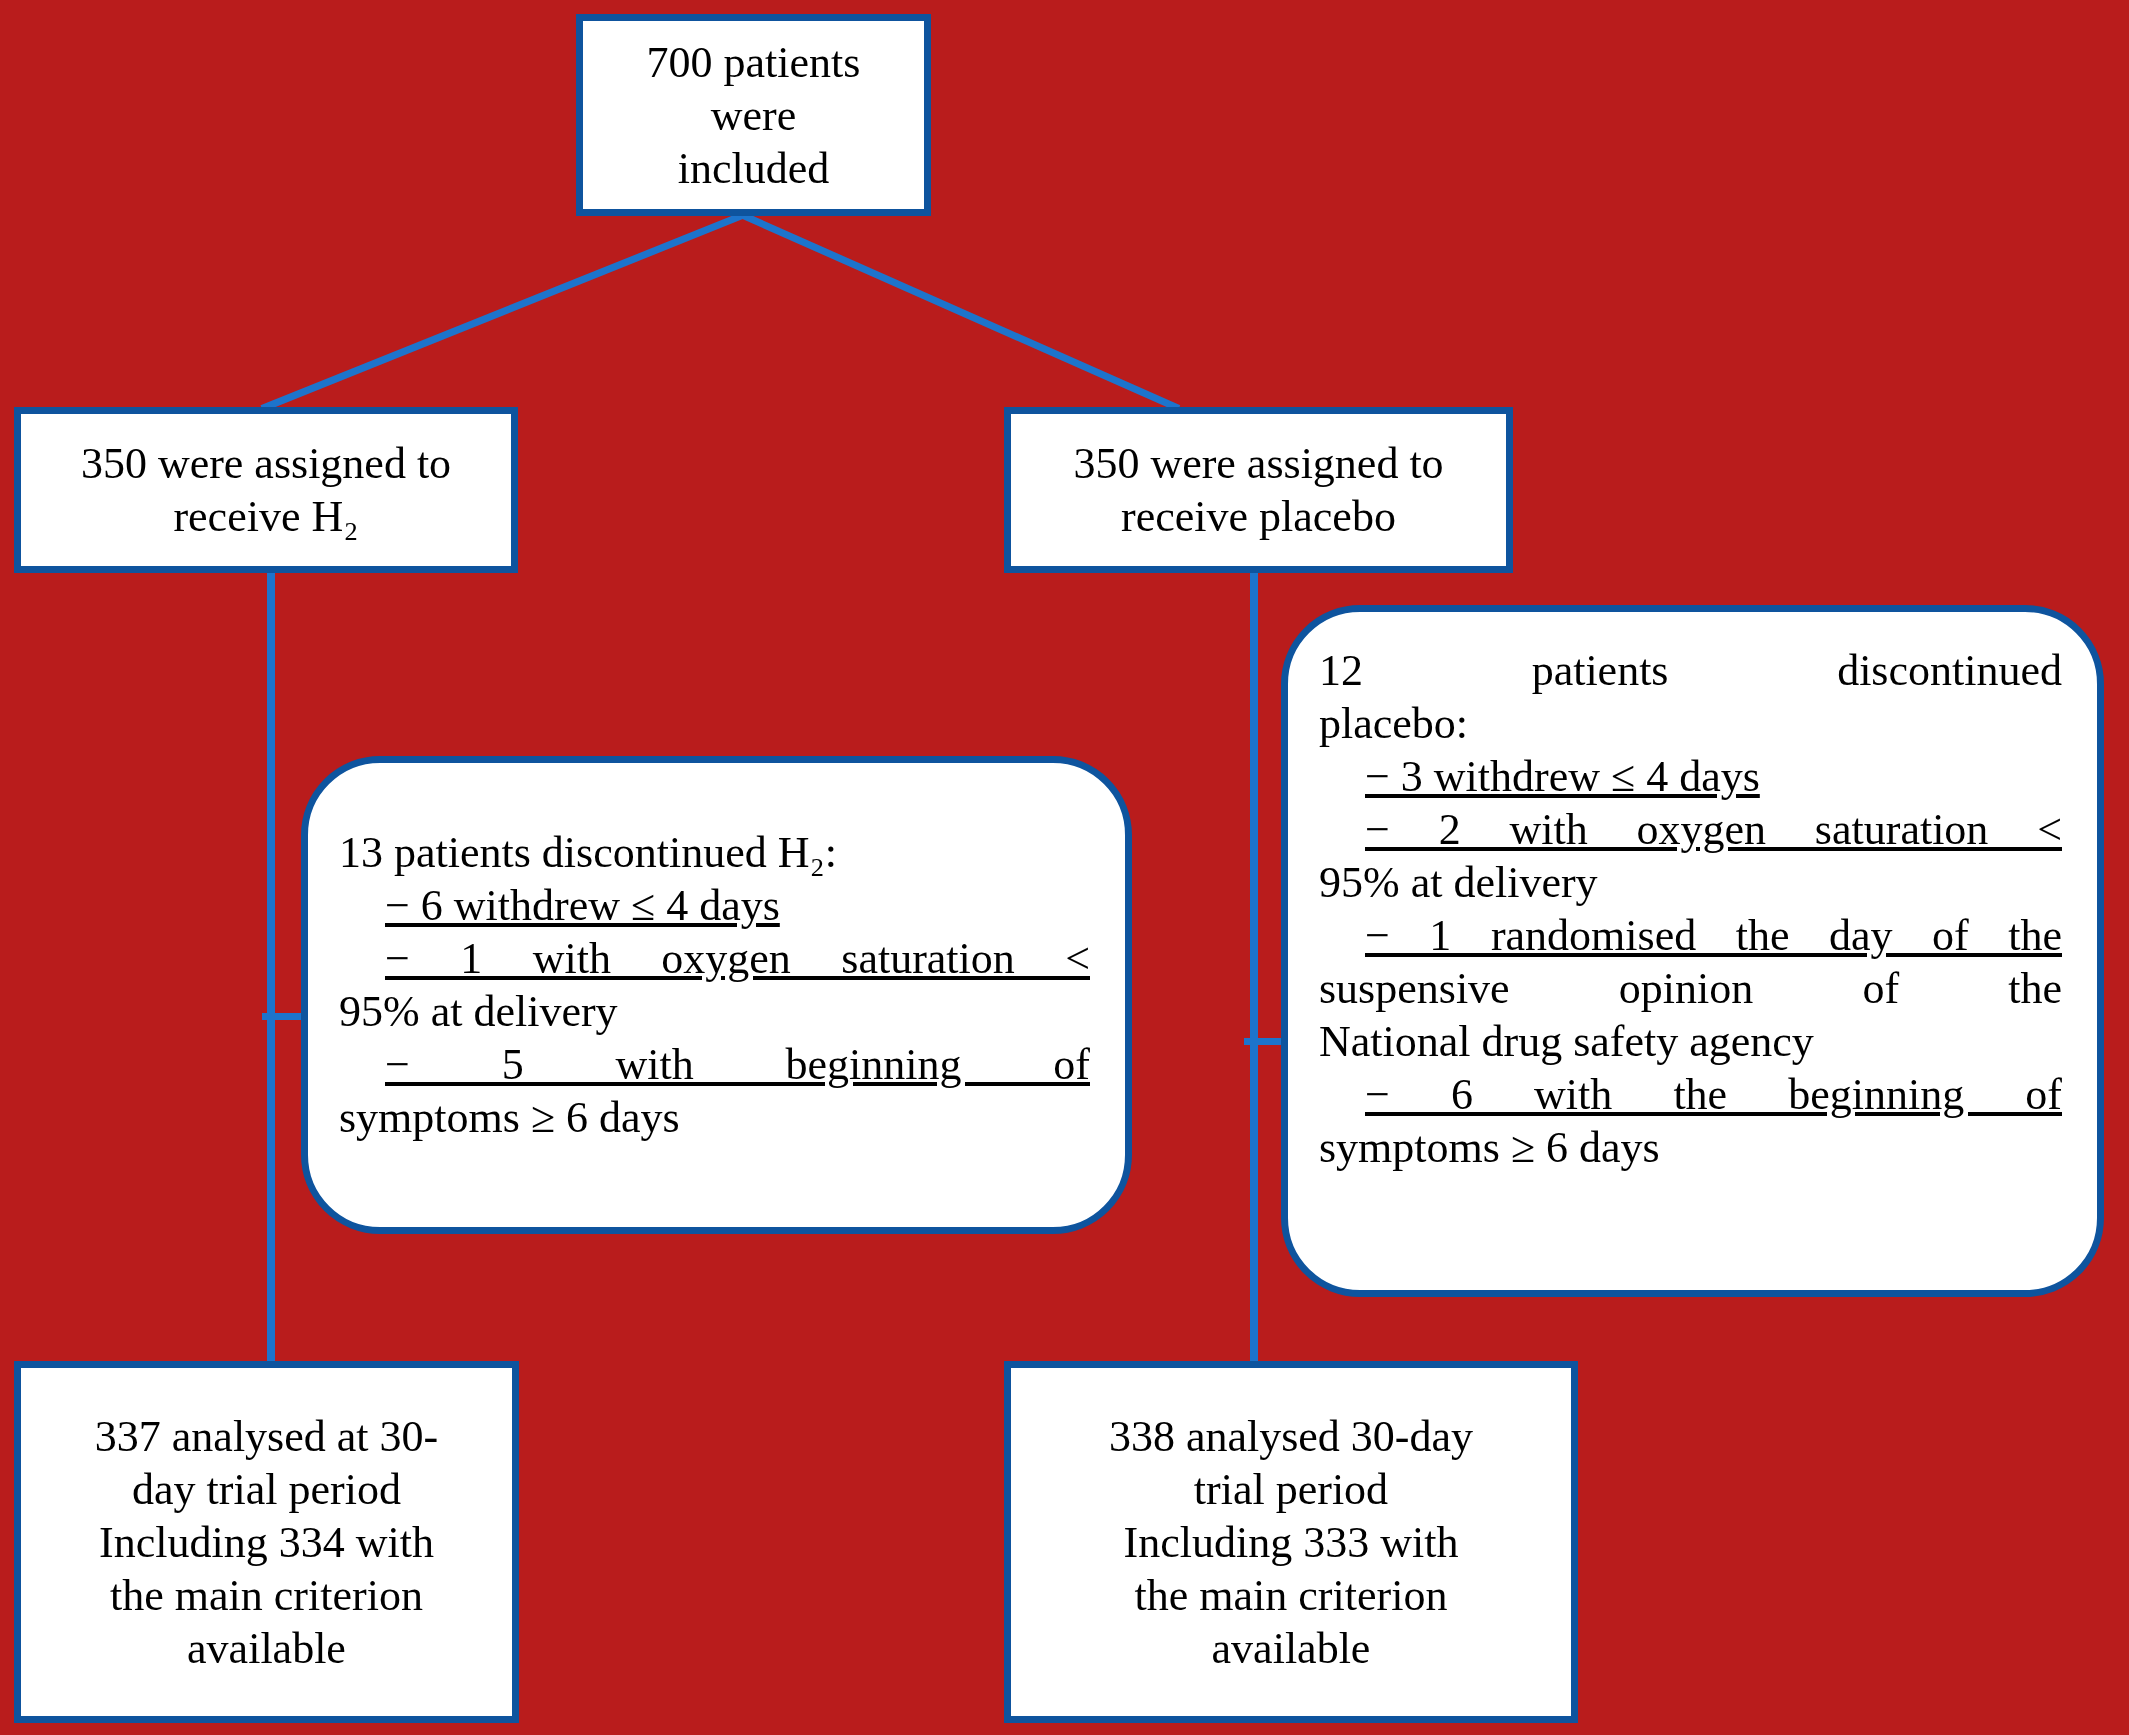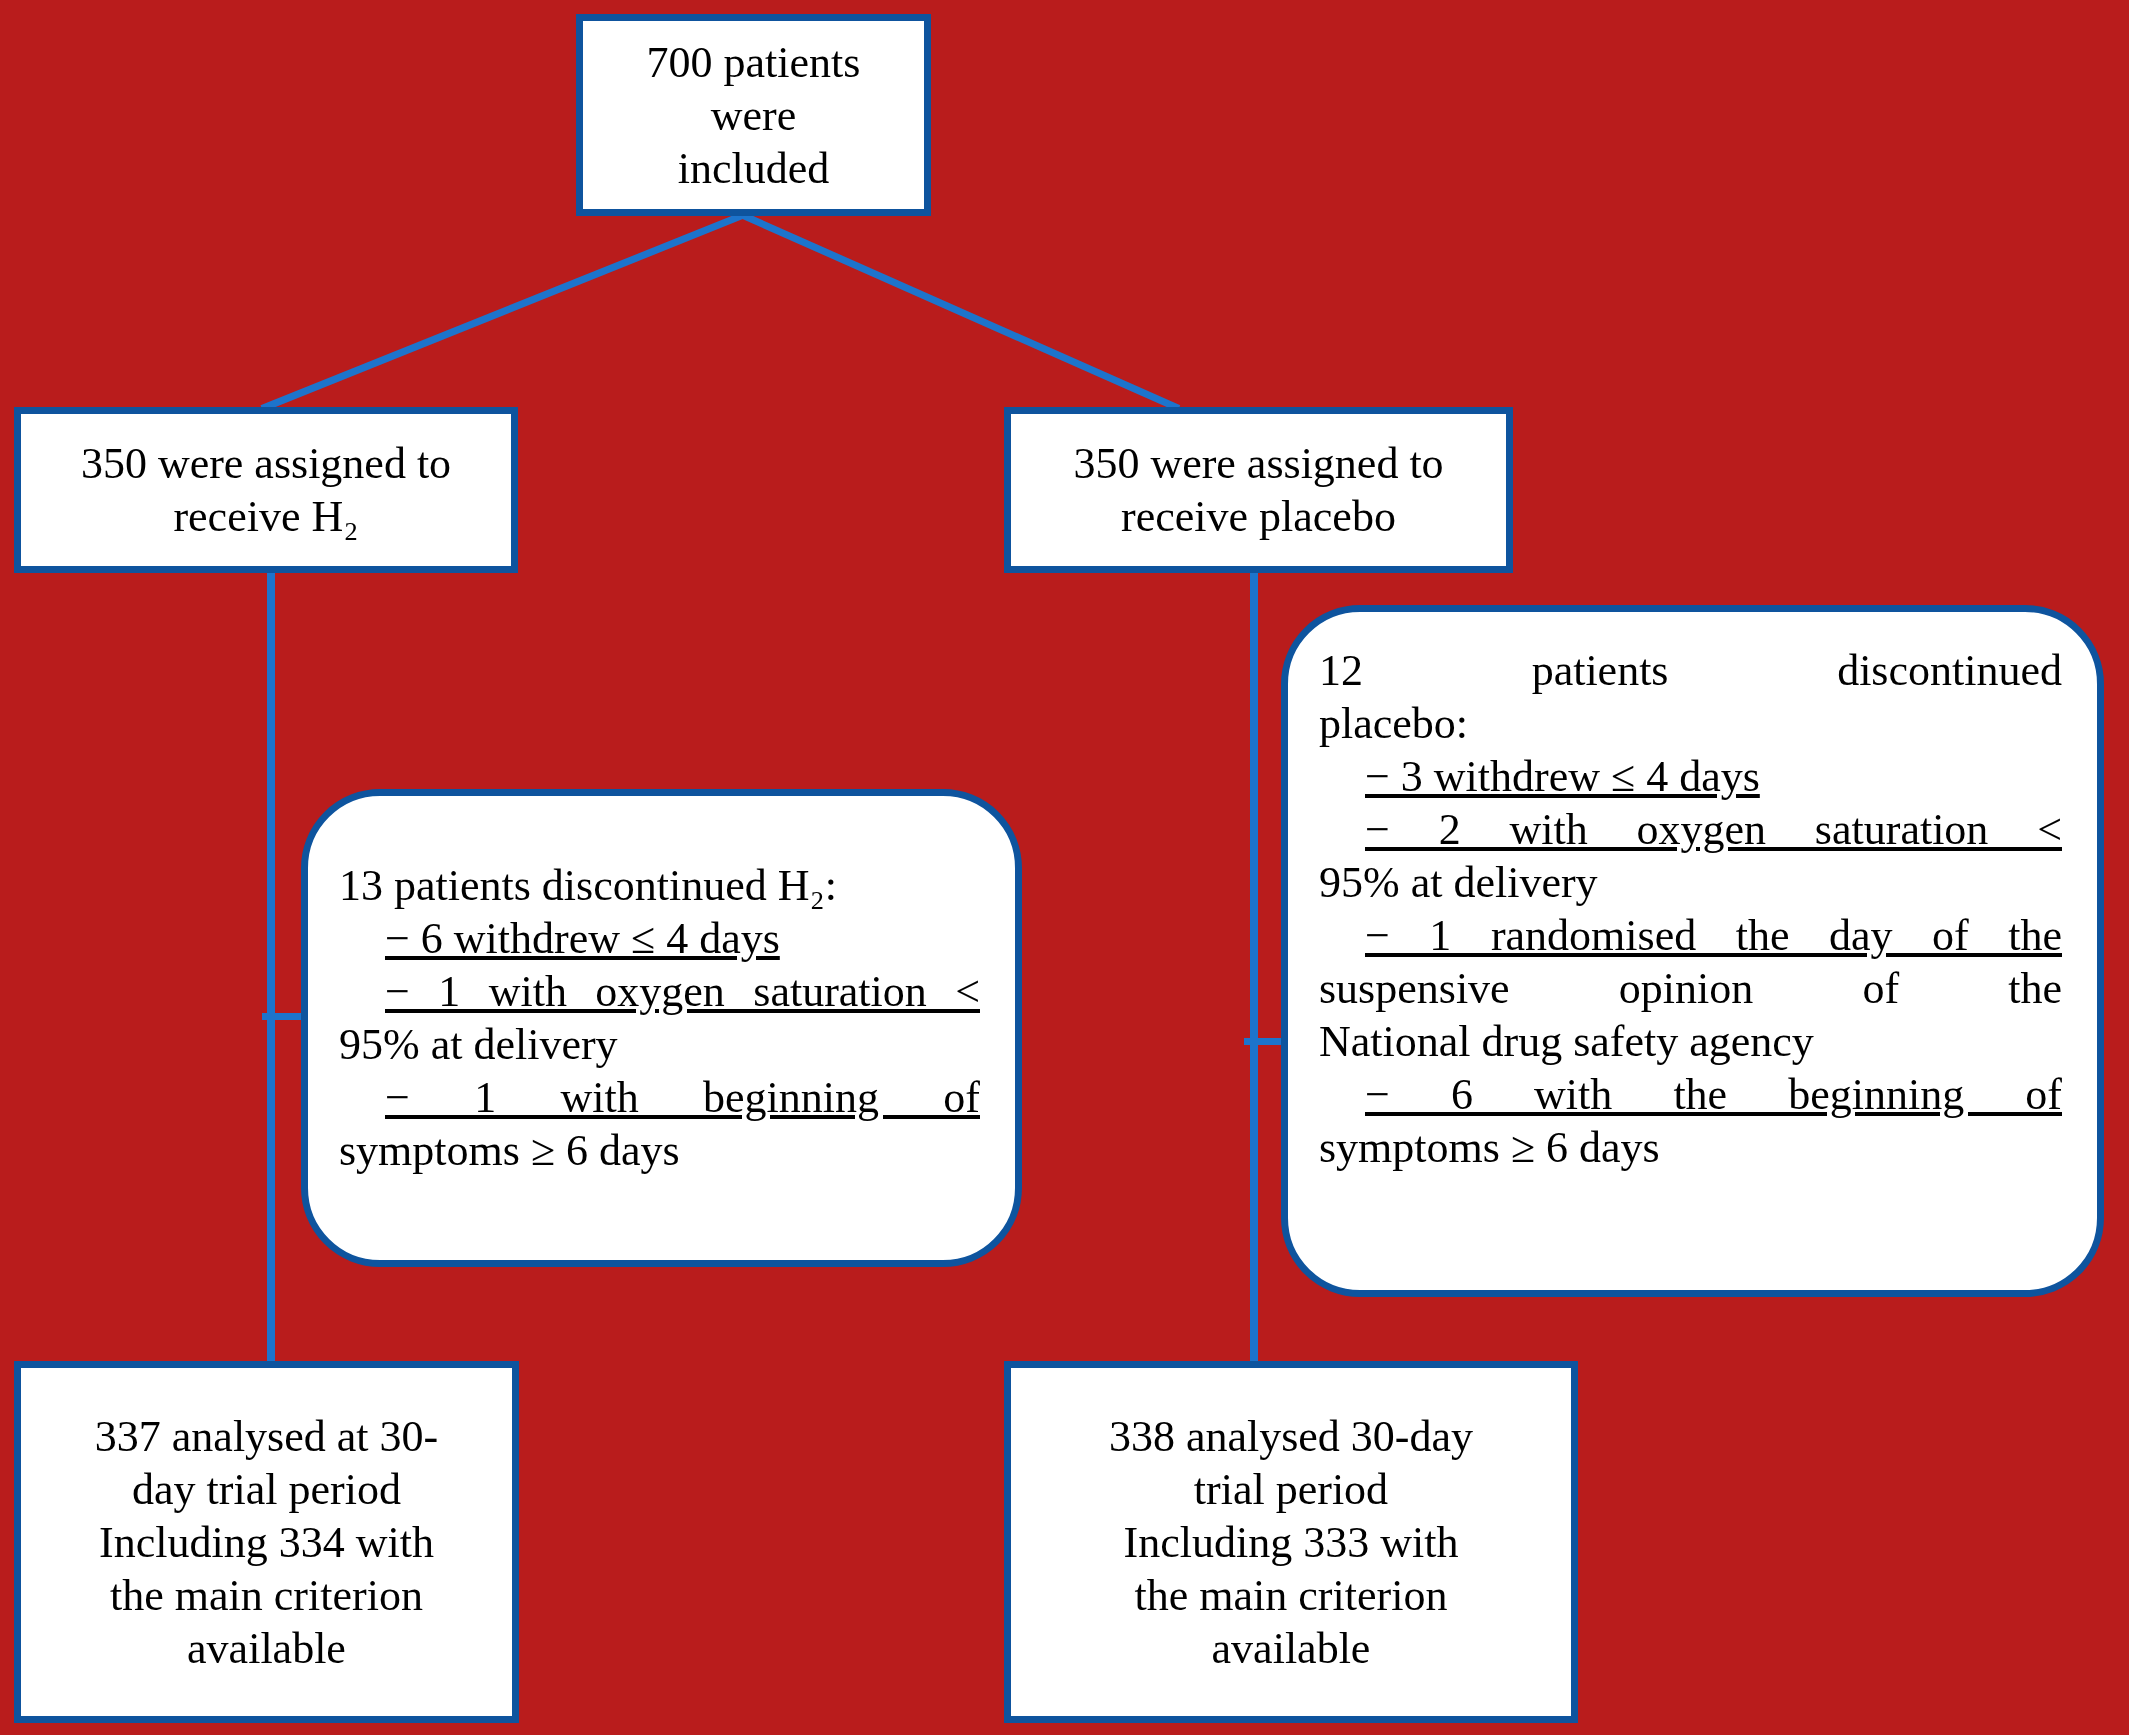--- a/index.html
+++ b/index.html
@@ -65,21 +65,21 @@
   }
   .round-box .line.just {
     text-align: justify;
     
     text-align-last: justify;
   }
   
   .box-included        { left: 576px;  top: 14px;   width: 355px;  height: 202px; }
   .box-assigned-h2     { left: 14px;   top: 407px;  width: 504px;  height: 166px; }
   .box-assigned-pbo    { left: 1004px; top: 407px;  width: 509px;  height: 166px; }
-  .box-disc-h2         { left: 301px;  top: 756px;  width: 721px; height: 478px; padding: 63px 35px 16px 31px; margin-top: 33px; }
+  .box-disc-h2         { left: 301px;  top: 756px;  width: 831px; height: 478px; padding: 63px 35px 16px 31px; }
   .box-disc-pbo        { left: 1281px; top: 605px;  width: 823px; height: 692px; padding: 32px 35px 0 31px; }
   .box-analysed-h2     { left: 14px;   top: 1361px; width: 505px;  height: 362px; }
   .box-analysed-pbo    { left: 1004px; top: 1361px; width: 574px;  height: 362px; }
   
   .vline-left  { left: 267px;  top: 571px;  width: 7.9px; height: 791px; }
   .vline-right { left: 1250px; top: 571px;  width: 7.9px; height: 791px; }
   .tick-left   { left: 262px;  top: 1013px; width: 43px; height: 7px; }
   .tick-right  { left: 1244px; top: 1038px; width: 41px; height: 7px; }
 </style>
 </head>
@@ -105,21 +105,21 @@
 receive H₂</div>
 
   <div class="box center-box box-assigned-pbo">350 were assigned to
 receive placebo</div>
 
   <div class="box round-box box-disc-h2">
       <div class="line">13 patients discontinued H₂:</div>
       <div class="line indent">− 6 withdrew ≤ 4 days</div>
       <div class="line indent just">− 1 with oxygen saturation &lt;</div>
       <div class="line">95% at delivery</div>
-      <div class="line indent just">− 1 with beginning of</div>
+      <div class="line indent just">− 5 with beginning of</div>
       <div class="line">symptoms ≥ 6 days</div>
     </div>
 
   <div class="box round-box box-disc-pbo">
       <div class="line just">12 patients discontinued</div>
       <div class="line">placebo:</div>
       <div class="line indent">− 3 withdrew ≤ 4 days</div>
       <div class="line indent just">− 2 with oxygen saturation &lt;</div>
       <div class="line">95% at delivery</div>
       <div class="line indent just">− 1 randomised the day of the</div>

